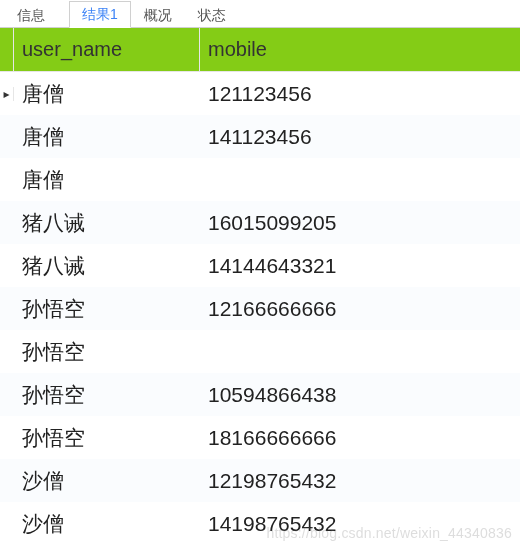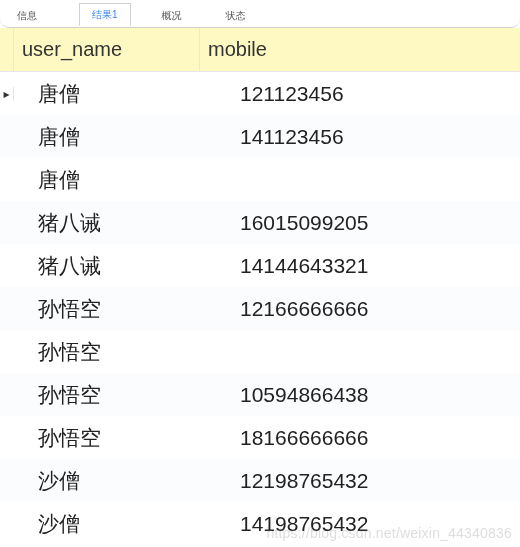--- a/index.html
+++ b/index.html
@@ -7,25 +7,24 @@
       font-family: "Microsoft YaHei", Arial, sans-serif;
       font-size: 16px;
       background: #ffffff;
       width: 520px;
       color: #222;
     }
     .tabs {
       display: flex;
       align-items: center;
       border-bottom: 1px solid #d0d0d0;
-      gap: 18px;
+      gap: 0;
       padding-left: 4px;
       height: 28px;
-      font-size: 10px;
-      border-radius: 9px;
+      font-size: 14px;
     }
     .tab {
       padding: 4px 12px 3px 12px;
       color: #555;
       cursor: pointer;
       border: 1px solid transparent;
       border-bottom: none;
       position: relative;
       top: 1px;
     }
@@ -34,21 +33,21 @@
       border: 1px solid #d0d0d0;
       border-bottom: 1px solid #ffffff;
       color: #3b82f6;
       margin-left: 11px;
     }
     .grid {
       width: 100%;
     }
     .header-row {
       display: flex;
-      background: #fef9c3;
+      background: #84cc16;
       border-bottom: 1px solid #e6e6e6;
     }
     .header-cell {
       padding: 10px 8px 10px 8px;
       font-size: 20px;
       font-weight: 400;
       color: #333;
       border-right: 1px solid #e6e6e6;
     }
     .gutter {
@@ -58,21 +57,20 @@
       display:flex;
       align-items:center;
       justify-content:center;
     }
     .col-username { width: 186px; flex: 0 0 186px; }
     .col-mobile { flex: 1; border-right:none;}
     .data-row {
       display: flex;
       height: 43px;
       align-items: center;
-      gap: 16px;
     }
     .data-row:nth-child(odd) { background: #ffffff; }
     .data-row:nth-child(even) { background: #fafcfe; }
     .data-row.selected .gutter::before{
       content:"▸";
       font-size:12px;
       color:#333;
     }
     .data-cell {
       padding: 0 8px;

